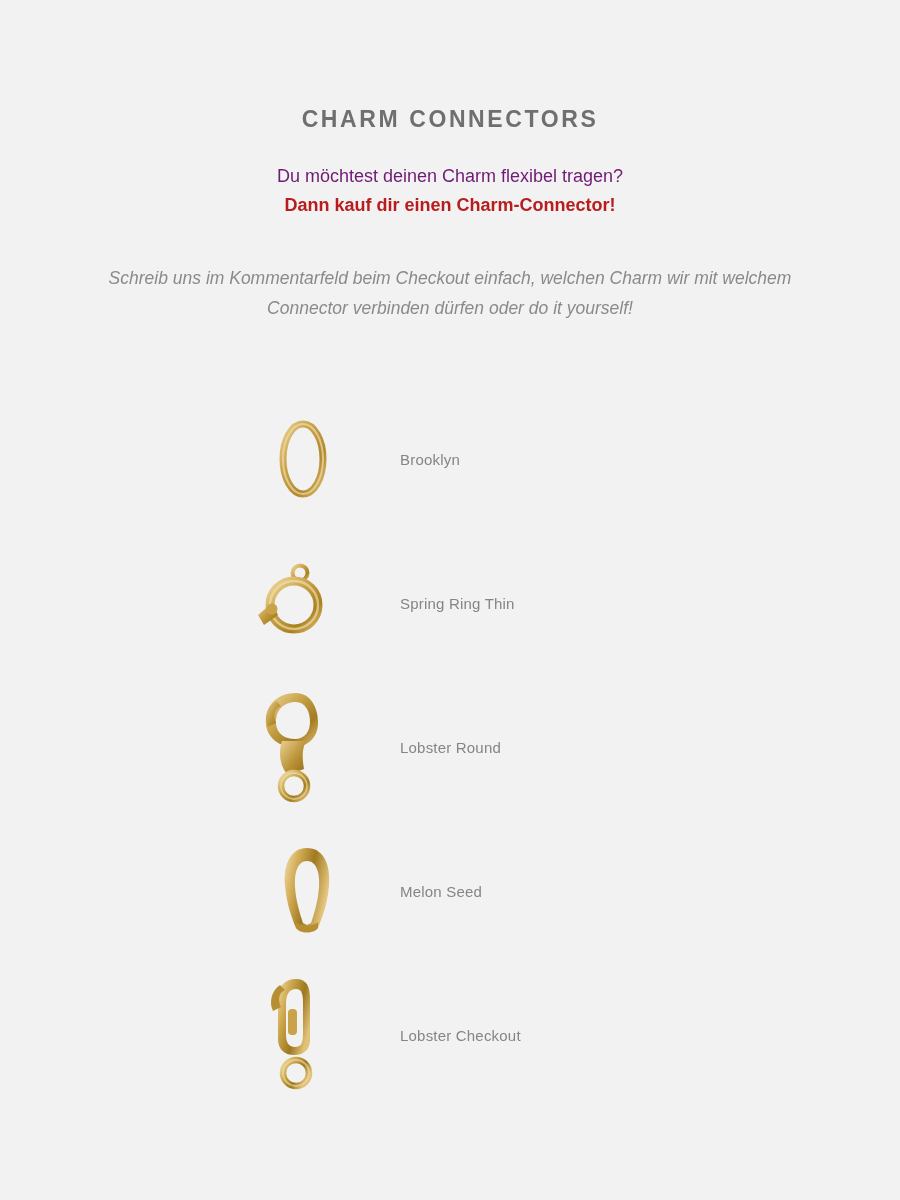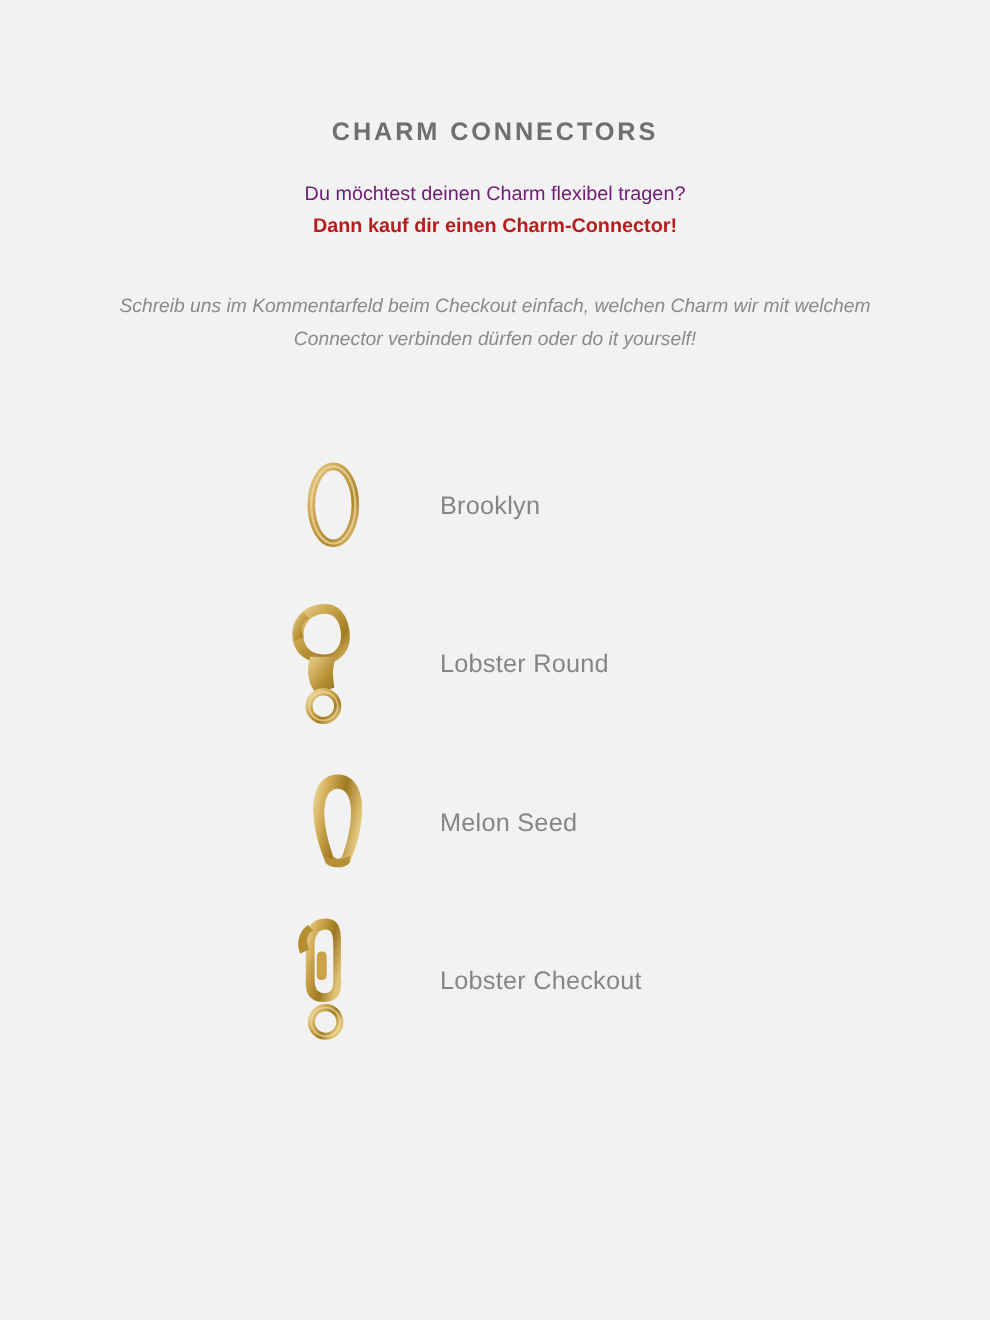--- a/index.html
+++ b/index.html
@@ -66,21 +66,21 @@
   .icon-cell {
     width: 400px;
     display: flex;
     justify-content: flex-end;
     align-items: center;
     padding-right: 62px;
     box-sizing: border-box;
   }
   .label-cell {
     flex: 1;
-    font-size: 23px;
+    font-size: 15px;
     color: #858585;
     letter-spacing: 0.2px;
   }
   .art {
     display: block;
   }
 </style>
 </head>
 <body>
 
@@ -107,20 +107,43 @@
             </linearGradient>
           </defs>
           <ellipse cx="35" cy="50" rx="20" ry="35" fill="none" stroke="url(#g1)" stroke-width="7"></ellipse>
           <ellipse cx="35" cy="50" rx="20" ry="35" fill="none" stroke="#f0dca8" stroke-width="2" opacity="0.7"></ellipse>
           <ellipse cx="35" cy="50" rx="14.5" ry="29" fill="#f2f2f2"></ellipse>
         </svg>
       </div>
       <div class="label-cell">Brooklyn</div>
     </div>
 
+    <div class="row">
+      <div class="icon-cell">
+        <svg class="art" width="96" height="100" viewBox="0 0 96 100">
+          <defs>
+            <linearGradient id="g2" x1="0" y1="0" x2="1" y2="1">
+              <stop offset="0%" stop-color="#eed79a"></stop>
+              <stop offset="40%" stop-color="#c9a24a"></stop>
+              <stop offset="75%" stop-color="#a9811f"></stop>
+              <stop offset="100%" stop-color="#ddb96a"></stop>
+            </linearGradient>
+          </defs>
+
+          <circle cx="58" cy="20" r="7.5" fill="none" stroke="url(#g2)" stroke-width="4"></circle>
+
+          <circle cx="52" cy="52" r="24" fill="none" stroke="url(#g2)" stroke-width="9"></circle>
+          <circle cx="52" cy="52" r="24" fill="none" stroke="#f3e0ad" stroke-width="2.4" opacity="0.65"></circle>
+
+          <path d="M30 50 L16 62 L22 72 L36 62" fill="url(#g2)"></path>
+          <circle cx="30" cy="56" r="5.5" fill="#c9a24a"></circle>
+        </svg>
+      </div>
+      <div class="label-cell">Spring Ring Thin</div>
+    </div>
 
     <div class="row">
       <div class="icon-cell">
         <svg class="art" width="86" height="125" viewBox="0 0 86 125">
           <defs>
             <linearGradient id="g3" x1="0" y1="0" x2="1" y2="1">
               <stop offset="0%" stop-color="#f0dca6"></stop>
               <stop offset="35%" stop-color="#cda84f"></stop>
               <stop offset="70%" stop-color="#a37c22"></stop>
               <stop offset="100%" stop-color="#e2c277"></stop>

